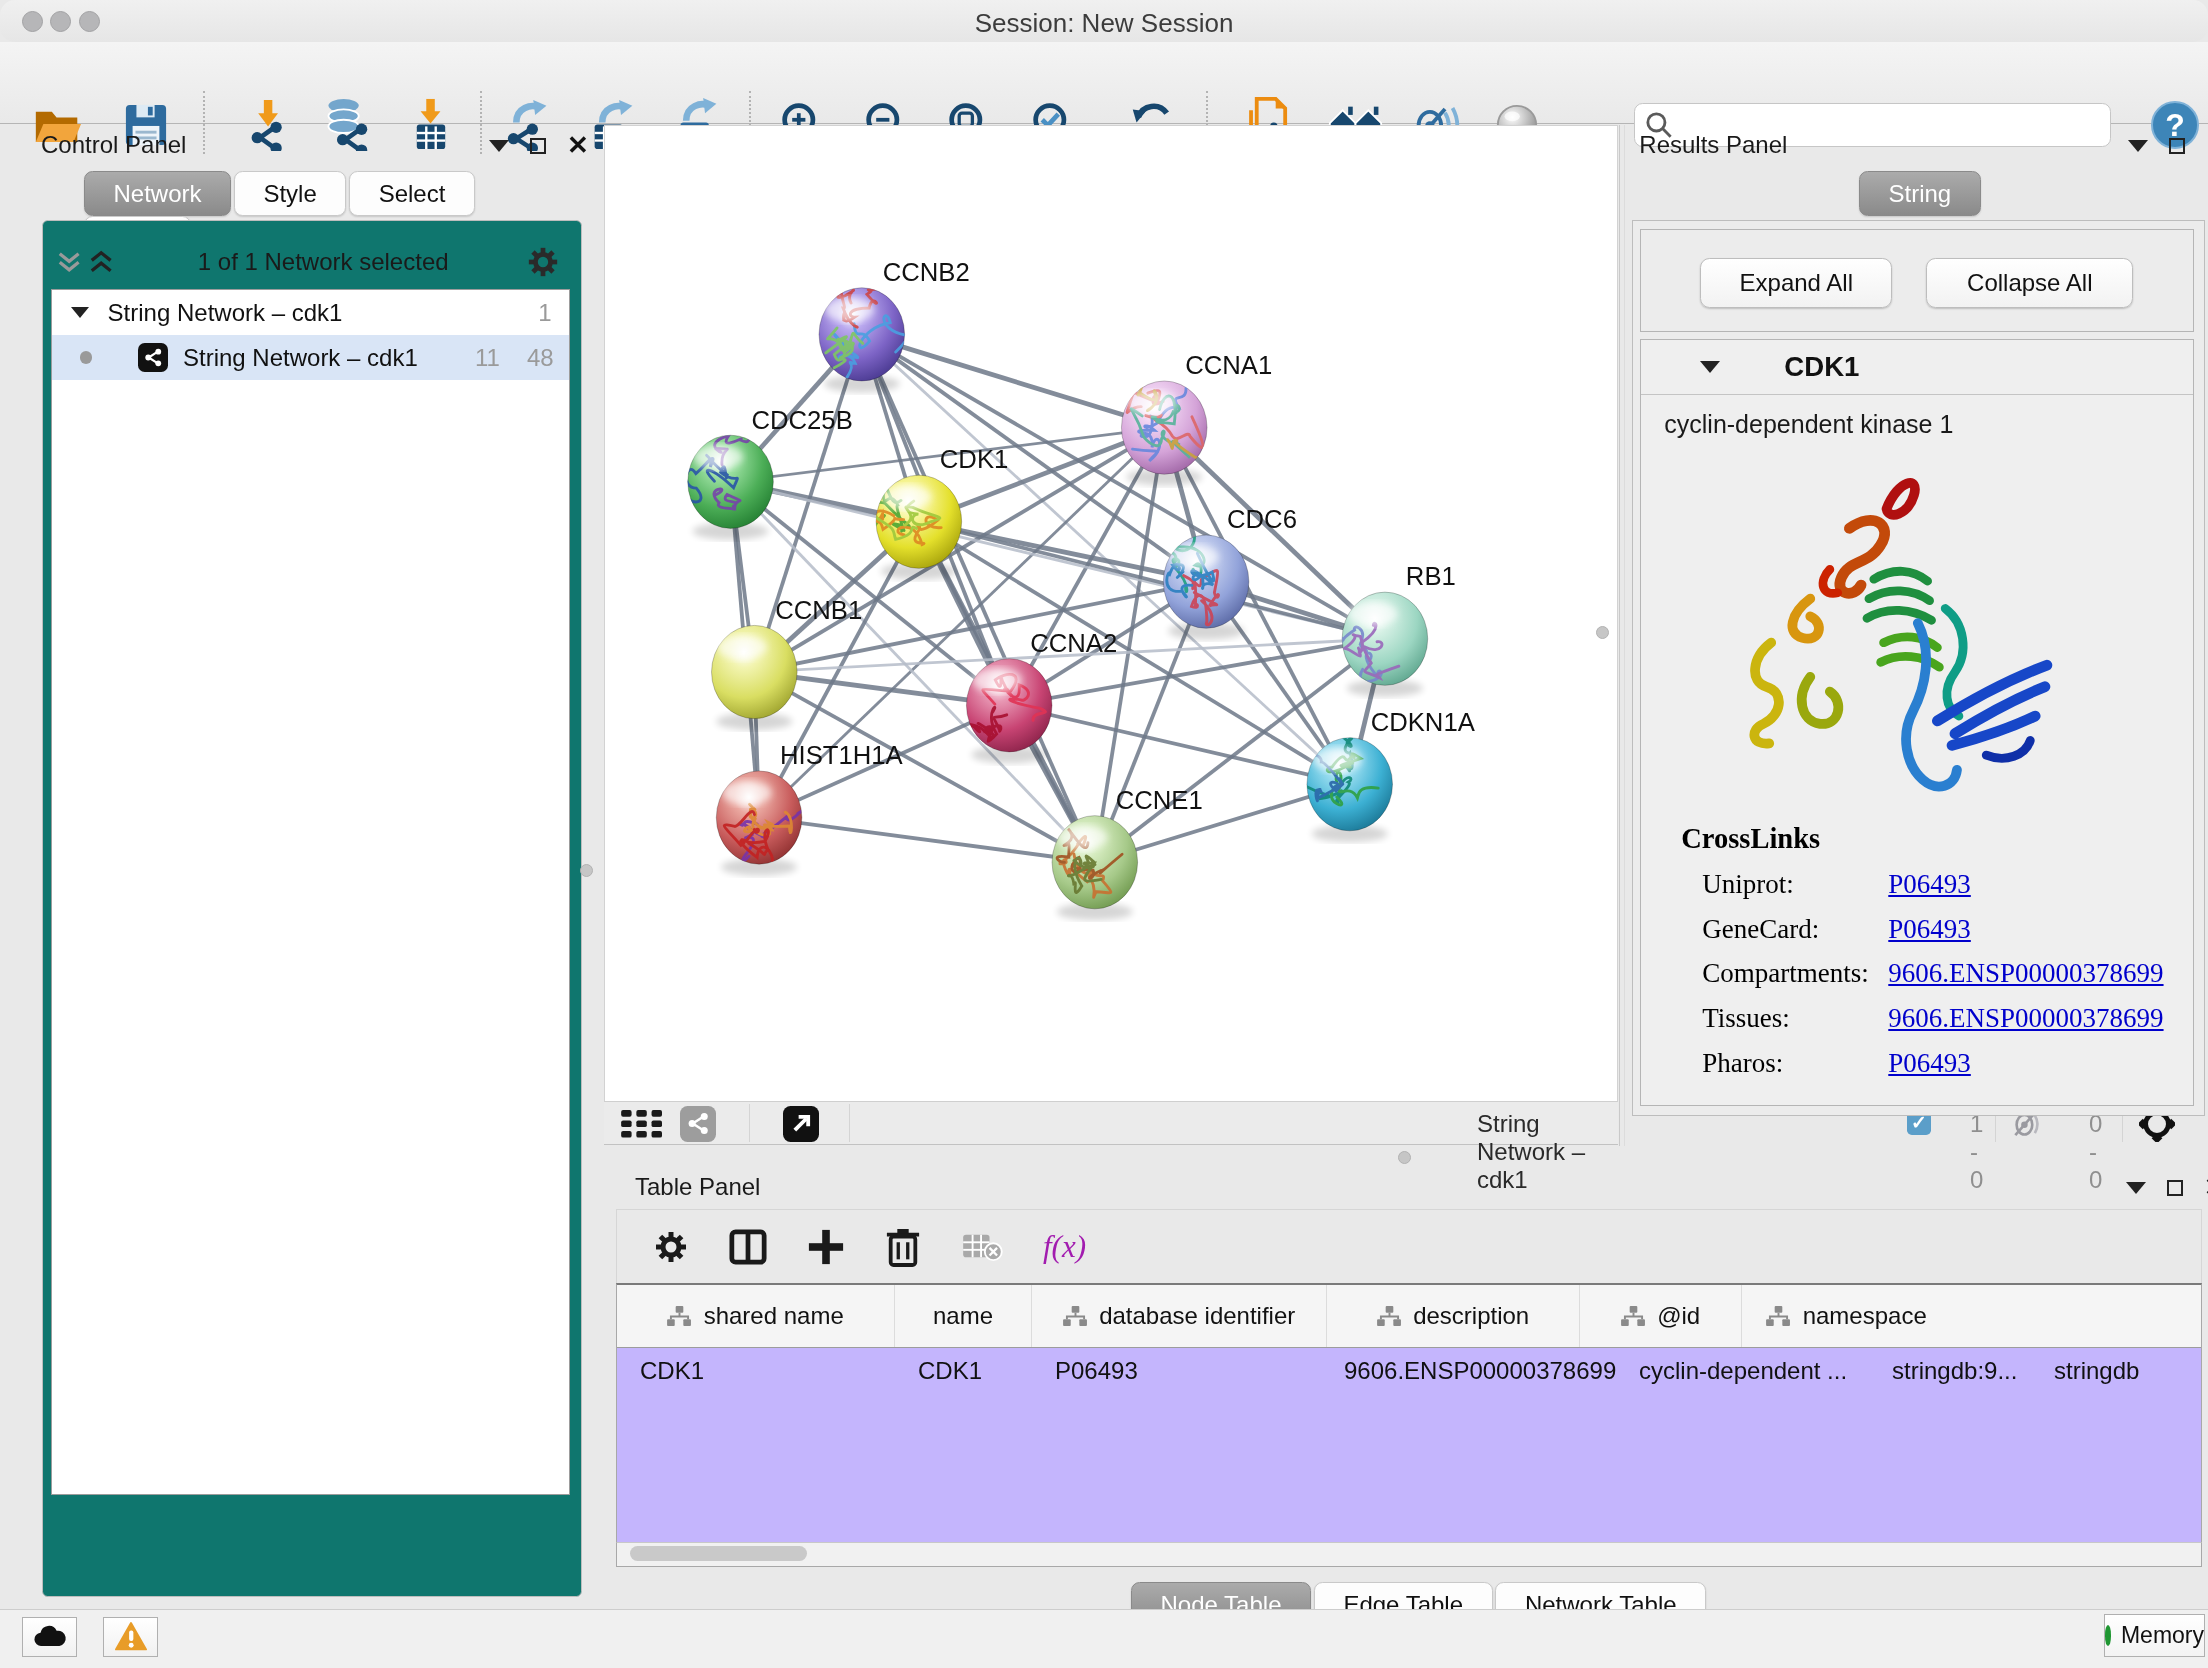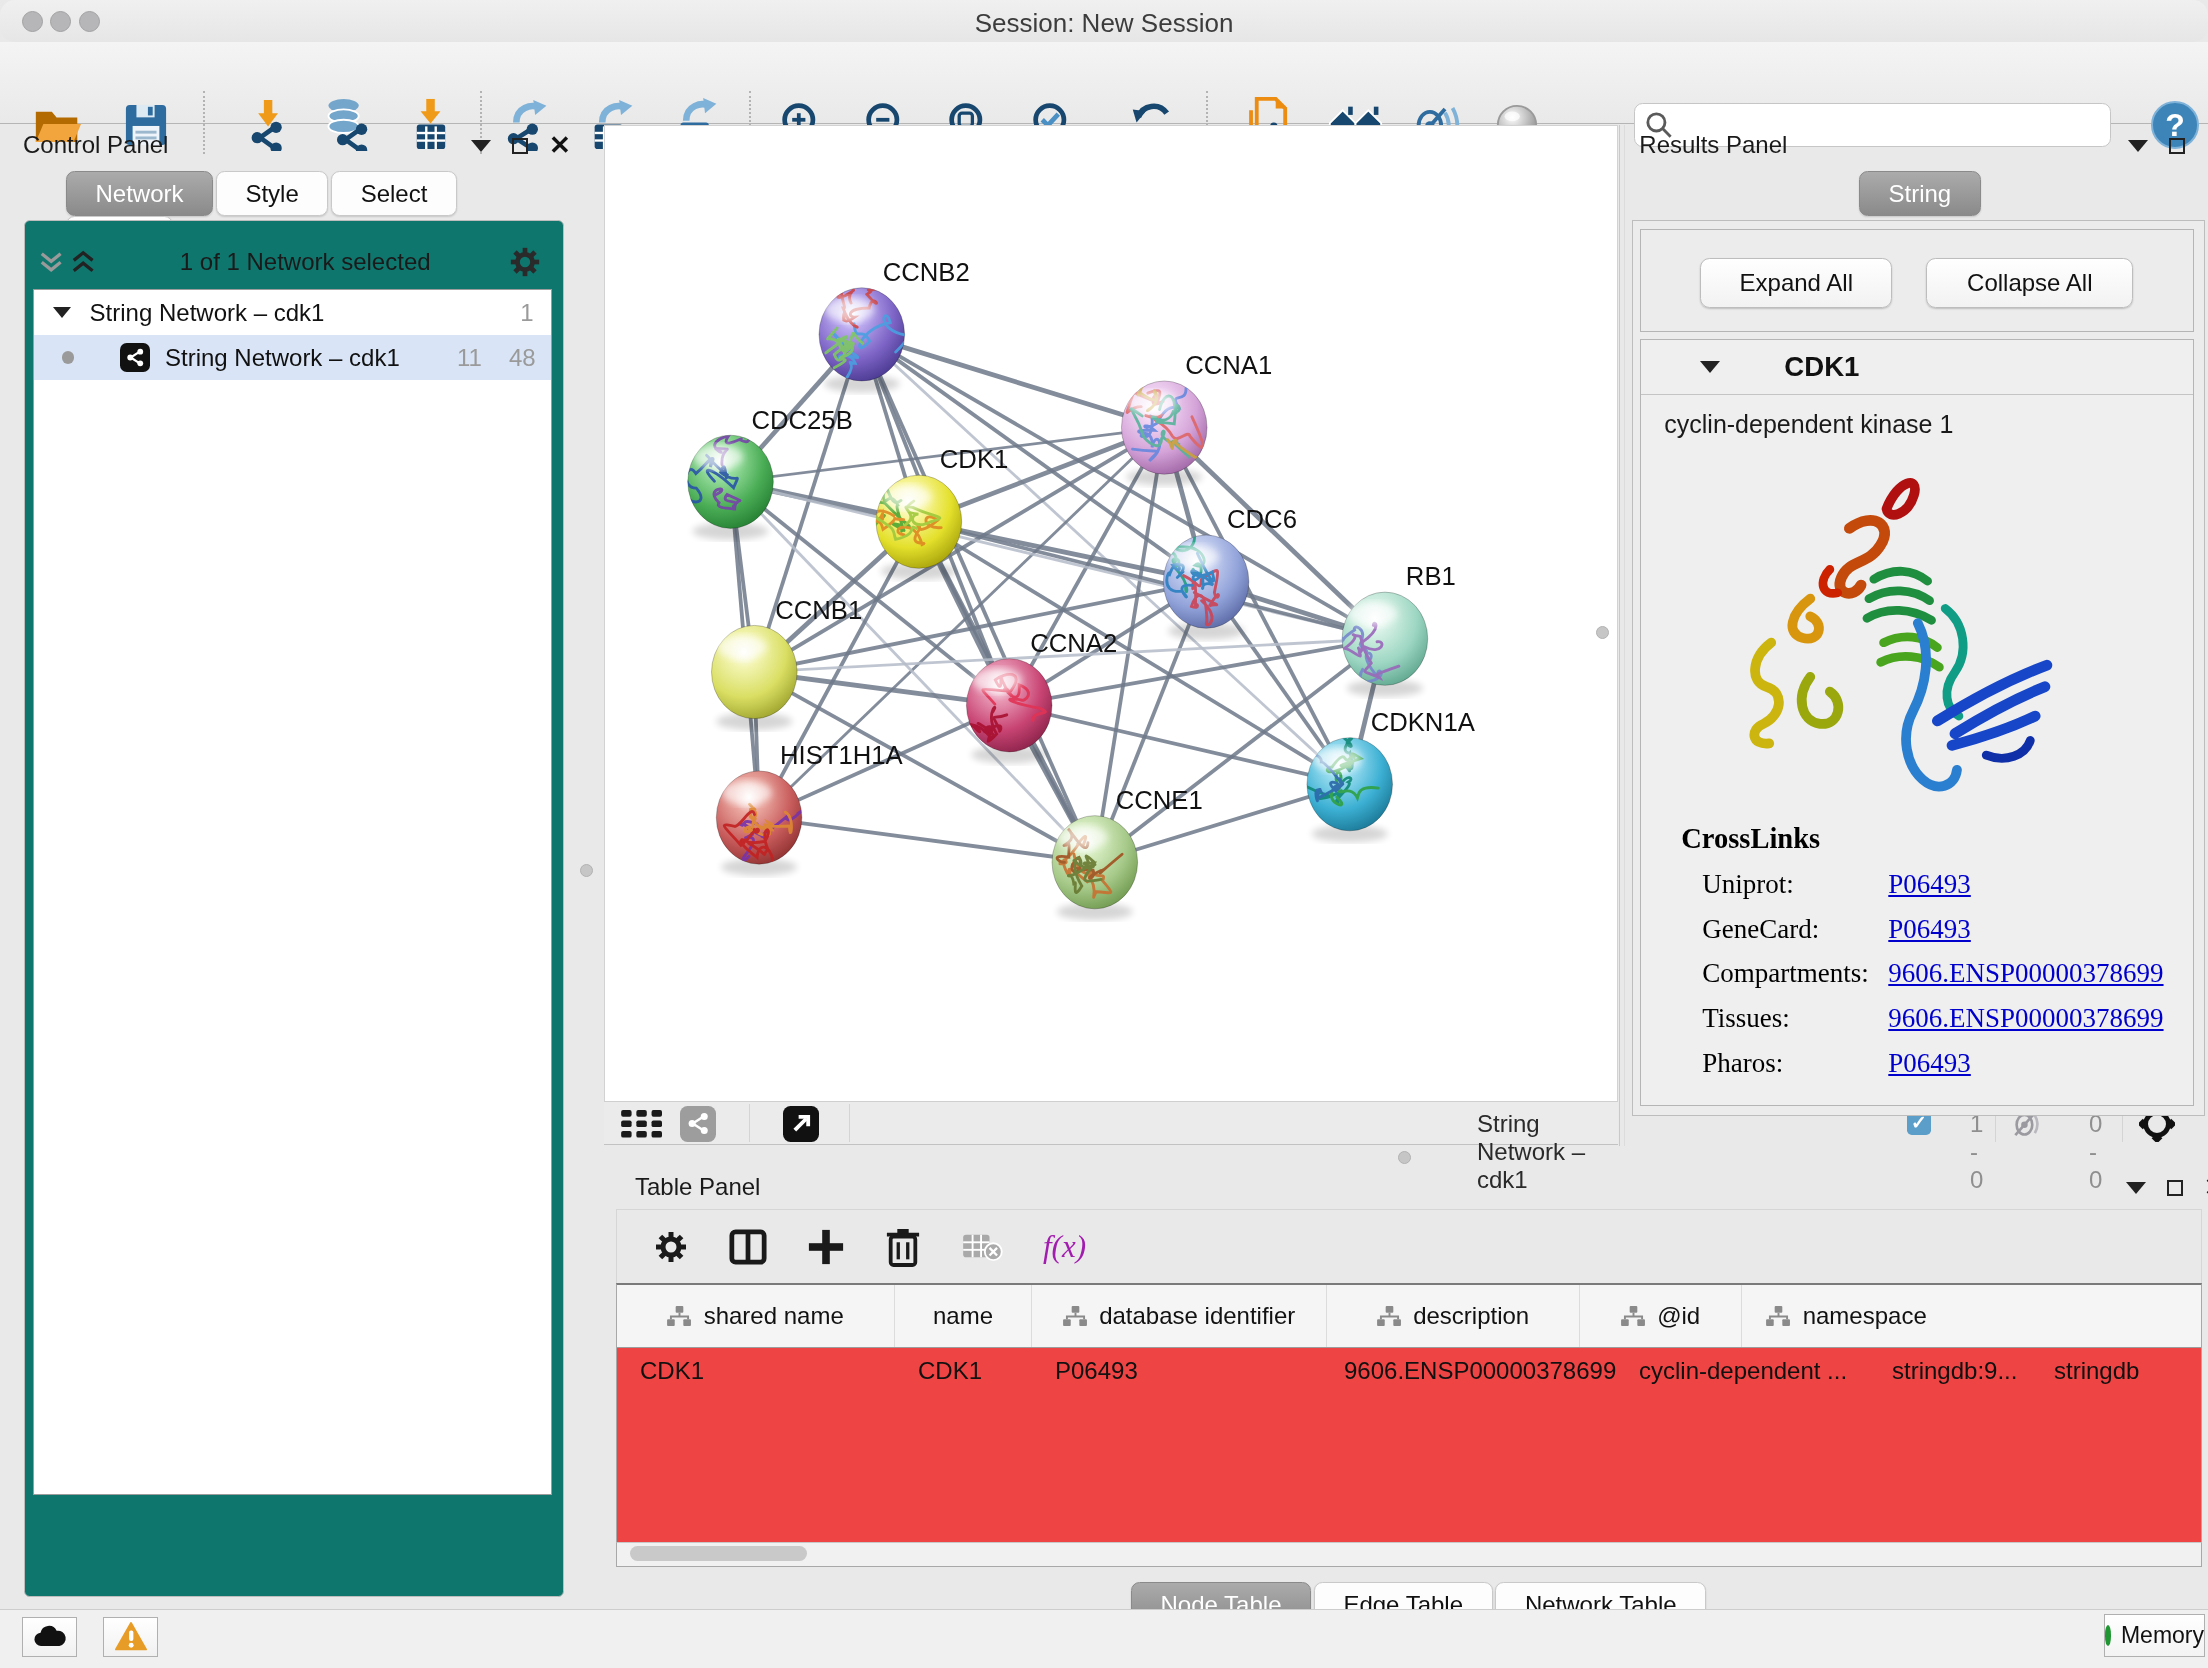--- a/index.html
+++ b/index.html
@@ -18,21 +18,21 @@
   #help-btn{position:absolute;left:2151px;top:59px;width:48px;height:48px;border-radius:50%;background:#3d85b8;color:#fff;font-size:32px;font-weight:bold;display:flex;align-items:center;justify-content:center;border:2.9px solid #7fb2d8;box-sizing:border-box;}
   
   .panel-title{font-size:24px;color:#1a1a1a;}
   .pp-icons{position:absolute;display:flex;align-items:center;gap:21px;}
   .tri-down{width:0;height:0;border-left:10.5px solid transparent;border-right:10.5px solid transparent;border-top:12.4px solid #222;}
   .float-box{width:16px;height:16px;border:2.9px solid #222;box-sizing:border-box;}
   .x-icon{font-size:26px;font-weight:bold;color:#111;line-height:19px;}
   .tab{display:inline-block;padding:7.6px 28.5px;font-size:24px;border:1px solid #c9c9c9;background:#fdfdfd;color:#111;border-radius:8.6px;margin-right:2.9px;box-shadow:0 1px 1.9px rgba(0,0,0,.15);}
   .tab.sel{background:linear-gradient(#ababab,#8a8a8a);color:#fff;border-color:#8a8a8a;}
   
-  #control-panel{position:absolute;left:7px;top:125px;width:561px;height:1480px;}
+  #control-panel{position:absolute;left:25px;top:125px;width:561px;height:1480px;}
   #cp-title{position:absolute;left:16px;top:5.7px;}
   #cp-icons{left:464px;top:11.4px;}
   #cp-tabs{position:absolute;left:59px;top:46px;}
   #cp-body{position:absolute;left:17px;top:95px;width:538px;height:1375px;background:#0f766e;border:1.9px solid #bdbdbd;border-radius:5.7px;}
   #cp-selbar{position:absolute;left:7.6px;top:19px;width:519px;height:44px;display:flex;align-items:center;}
   #cp-selbar .txt{flex:1;text-align:center;font-size:24px;color:#1a1a1a;}
   #cp-tree{position:absolute;left:7.6px;top:68px;width:519px;height:1206px;background:#fff;border:1.9px solid #9c9c9c;box-sizing:border-box;}
   .tree-row{position:relative;height:45px;display:flex;align-items:center;font-size:24px;color:#111;}
   .tree-row.sel{background:#d9e5f6;}
   .tree-count{color:#9a9a9a;}
@@ -64,21 +64,21 @@
   #rp-xl-title{position:absolute;left:40px;top:483px;font-family:"Liberation Serif",serif;font-size:28.5px;font-weight:bold;color:#000;}
   .xl-row{position:absolute;left:61px;width:476px;height:38px;font-family:"Liberation Serif",serif;font-size:27px;color:#000;}
   .xl-row .lbl{display:inline-block;width:186px;}
   .xl-row a{color:#0000cc;text-decoration:underline;}
   
   #table-panel{position:absolute;left:576px;top:1165px;width:1632px;height:444px;}
   #tp-title{position:absolute;left:59px;top:7.6px;}
   #tp-icons{left:1550px;top:13.3px;}
   #tp-toolbar{position:absolute;left:40px;top:44px;width:1586px;height:74px;background:#e9e9e9;border:1.9px solid #d6d6d6;border-bottom:none;display:flex;align-items:center;gap:40px;padding-left:36px;box-sizing:border-box;}
   #fx-label{font-family:"Liberation Serif",serif;font-style:italic;font-size:31px;color:#a21caf;}
-  #tp-table{position:absolute;left:40px;top:118px;width:1586px;height:259px;background:#ef4444;border-top:2.9px solid #7a7a7a;border-left:1.9px solid #a8a8a8;border-right:1.9px solid #a8a8a8;box-sizing:border-box;overflow:hidden;}
+  #tp-table{position:absolute;left:40px;top:118px;width:1586px;height:259px;background:#c4b5fd;border-top:2.9px solid #7a7a7a;border-left:1.9px solid #a8a8a8;border-right:1.9px solid #a8a8a8;box-sizing:border-box;overflow:hidden;}
   #tp-header{display:flex;height:63px;background:#f5f5f5;border-bottom:1.9px solid #9c9c9c;box-sizing:border-box;}
   .th{display:flex;align-items:center;justify-content:center;gap:11.4px;font-size:24px;color:#111;border-right:1.9px solid #dcdcdc;box-sizing:border-box;flex:none;}
   .tr{display:flex;height:46px;}
   .td{display:flex;align-items:center;padding-left:23px;font-size:24px;color:#111;box-sizing:border-box;flex:none;}
   #tp-hscroll{position:absolute;left:40px;top:377px;width:1586px;height:25px;background:#f1f1f1;border:1.9px solid #a8a8a8;border-top:1px solid #c8c8c8;box-sizing:border-box;}
   #tp-hthumb{position:absolute;left:13.3px;top:2.9px;width:177px;height:15px;border-radius:7.6px;background:#c9c9c9;}
   #tp-tabs{position:absolute;left:555px;top:417px;}
   
   #statusbar{position:absolute;left:0;top:1609px;width:2208px;height:59px;background:#f0f0f0;border-top:1.9px solid #cdcdcd;box-sizing:border-box;}
   .sb-btn{position:absolute;top:6.7px;width:55px;height:40px;background:linear-gradient(#ffffff,#f1f1f1);border:1.9px solid #b0b0b0;display:flex;align-items:center;justify-content:center;box-sizing:border-box;}

